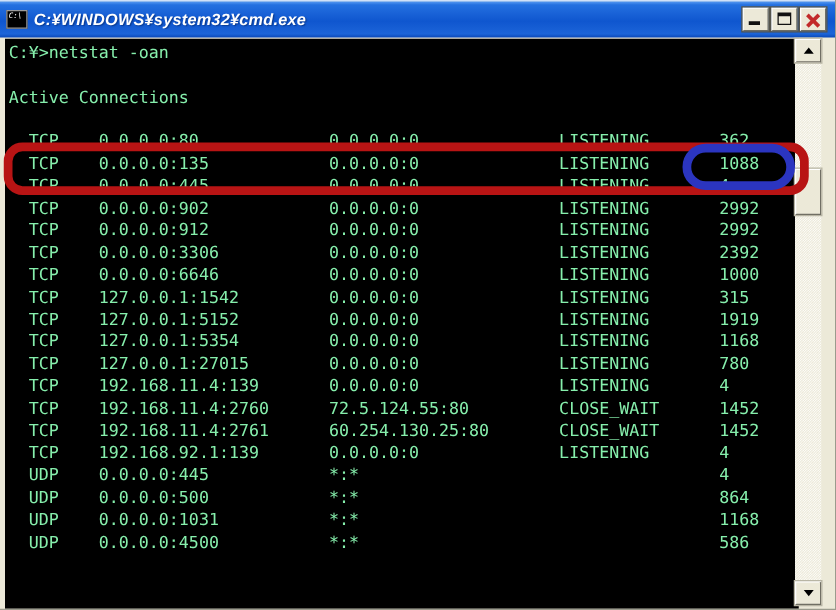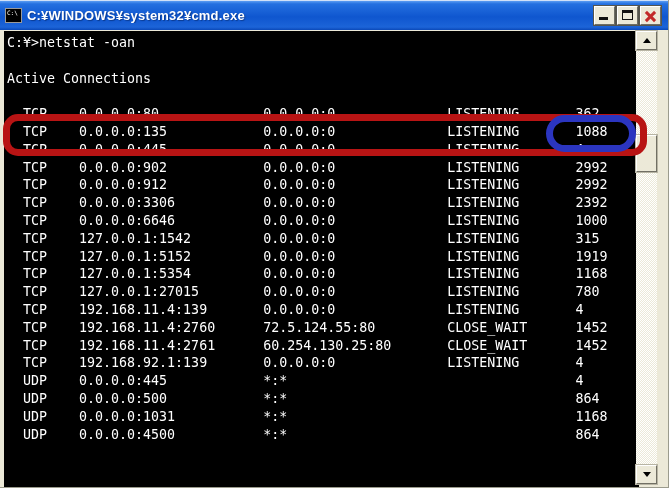--- a/index.html
+++ b/index.html
@@ -8,20 +8,21 @@
     background:#ece9d8; overflow:hidden;
     font-family:"Liberation Sans", sans-serif;
     border-right:1px solid #9b9b8d; border-bottom:1px solid #9b9b8d;
     box-sizing:border-box;
   }
   
   .titlebar{
     height:29px; display:flex; align-items:center; padding:0 5px;
     background:linear-gradient(to bottom,#5a9cf2 0%,#2470e0 10%,#0f56cf 55%,#1c64d8 90%,#0a48b8 100%);
     border-top:1px solid #cfe0f8;
+    font-style:italic;
   }
   .cmd-icon{
     width:17px; height:15px; background:#000; margin-right:5px;
     border:1px solid #9a9a9a; box-sizing:border-box; flex:0 0 auto;
     color:#fff; font-size:6px; line-height:6px; padding:1px 0 0 1px;
     font-family:"DejaVu Sans Mono", monospace; overflow:hidden;
   }
   .title{
     color:#fff; font-weight:bold; font-size:13px; letter-spacing:0.2px;
     text-shadow:1px 1px 1px #0a3a90; flex:1 1 auto;
@@ -35,21 +36,21 @@
   }
   .glyph-min{position:absolute; left:4px; bottom:4px; width:9px; height:3px; background:#111;}
   .glyph-max{position:absolute; left:4px; top:3px; width:11px; height:10px;
     border:1px solid #111; border-top:3px solid #111; box-sizing:border-box;}
   .glyph-x1,.glyph-x2{position:absolute; left:3px; top:8px; width:13px; height:3px; background:#c22a2a;}
   .glyph-x1{transform:rotate(45deg);} .glyph-x2{transform:rotate(-45deg);}
   
   .frame{position:relative; height:459px;}
   .console{
     position:absolute; left:4px; top:1px; width:632px; height:453px;
-    background:#000; color:#ffffff; overflow:hidden;
+    background:#000; color:#86efac; overflow:hidden;
     font-family:"DejaVu Sans Mono", monospace;
     font-size:13.3px; line-height:17.8px;
     padding:3px 0 0 3px;
   }
   .line{white-space:pre; height:17.8px;}
   
   .scrollbar{
     position:absolute; left:636px; top:1px; width:21px; height:453px;
     background-color:#ece9d8;
     background-image:
@@ -122,21 +123,21 @@
         <div class="line">  TCP    127.0.0.1:5152         0.0.0.0:0              LISTENING       1919</div>
         <div class="line">  TCP    127.0.0.1:5354         0.0.0.0:0              LISTENING       1168</div>
         <div class="line">  TCP    127.0.0.1:27015        0.0.0.0:0              LISTENING       780</div>
         <div class="line">  TCP    192.168.11.4:139       0.0.0.0:0              LISTENING       4</div>
         <div class="line">  TCP    192.168.11.4:2760      72.5.124.55:80         CLOSE_WAIT      1452</div>
         <div class="line">  TCP    192.168.11.4:2761      60.254.130.25:80       CLOSE_WAIT      1452</div>
         <div class="line">  TCP    192.168.92.1:139       0.0.0.0:0              LISTENING       4</div>
         <div class="line">  UDP    0.0.0.0:445            *:*                                    4</div>
         <div class="line">  UDP    0.0.0.0:500            *:*                                    864</div>
         <div class="line">  UDP    0.0.0.0:1031           *:*                                    1168</div>
-        <div class="line">  UDP    0.0.0.0:4500           *:*                                    864</div>
+        <div class="line">  UDP    0.0.0.0:4500           *:*                                    586</div>
       </div>
 
     <div class="scrollbar">
       <div class="sb-btn up">
           <i class="tri-up"></i>
         </div>
       <div class="sb-thumb"></div>
       <div class="sb-btn down">
           <i class="tri-down"></i>
         </div>

